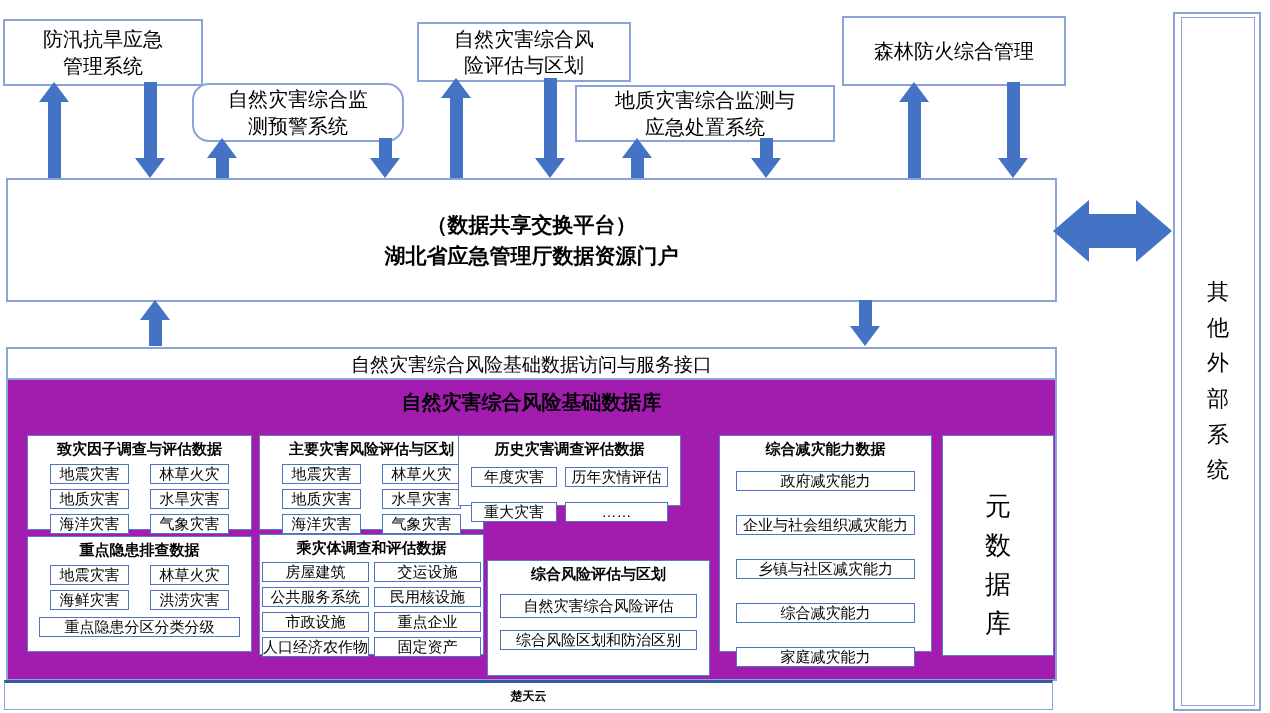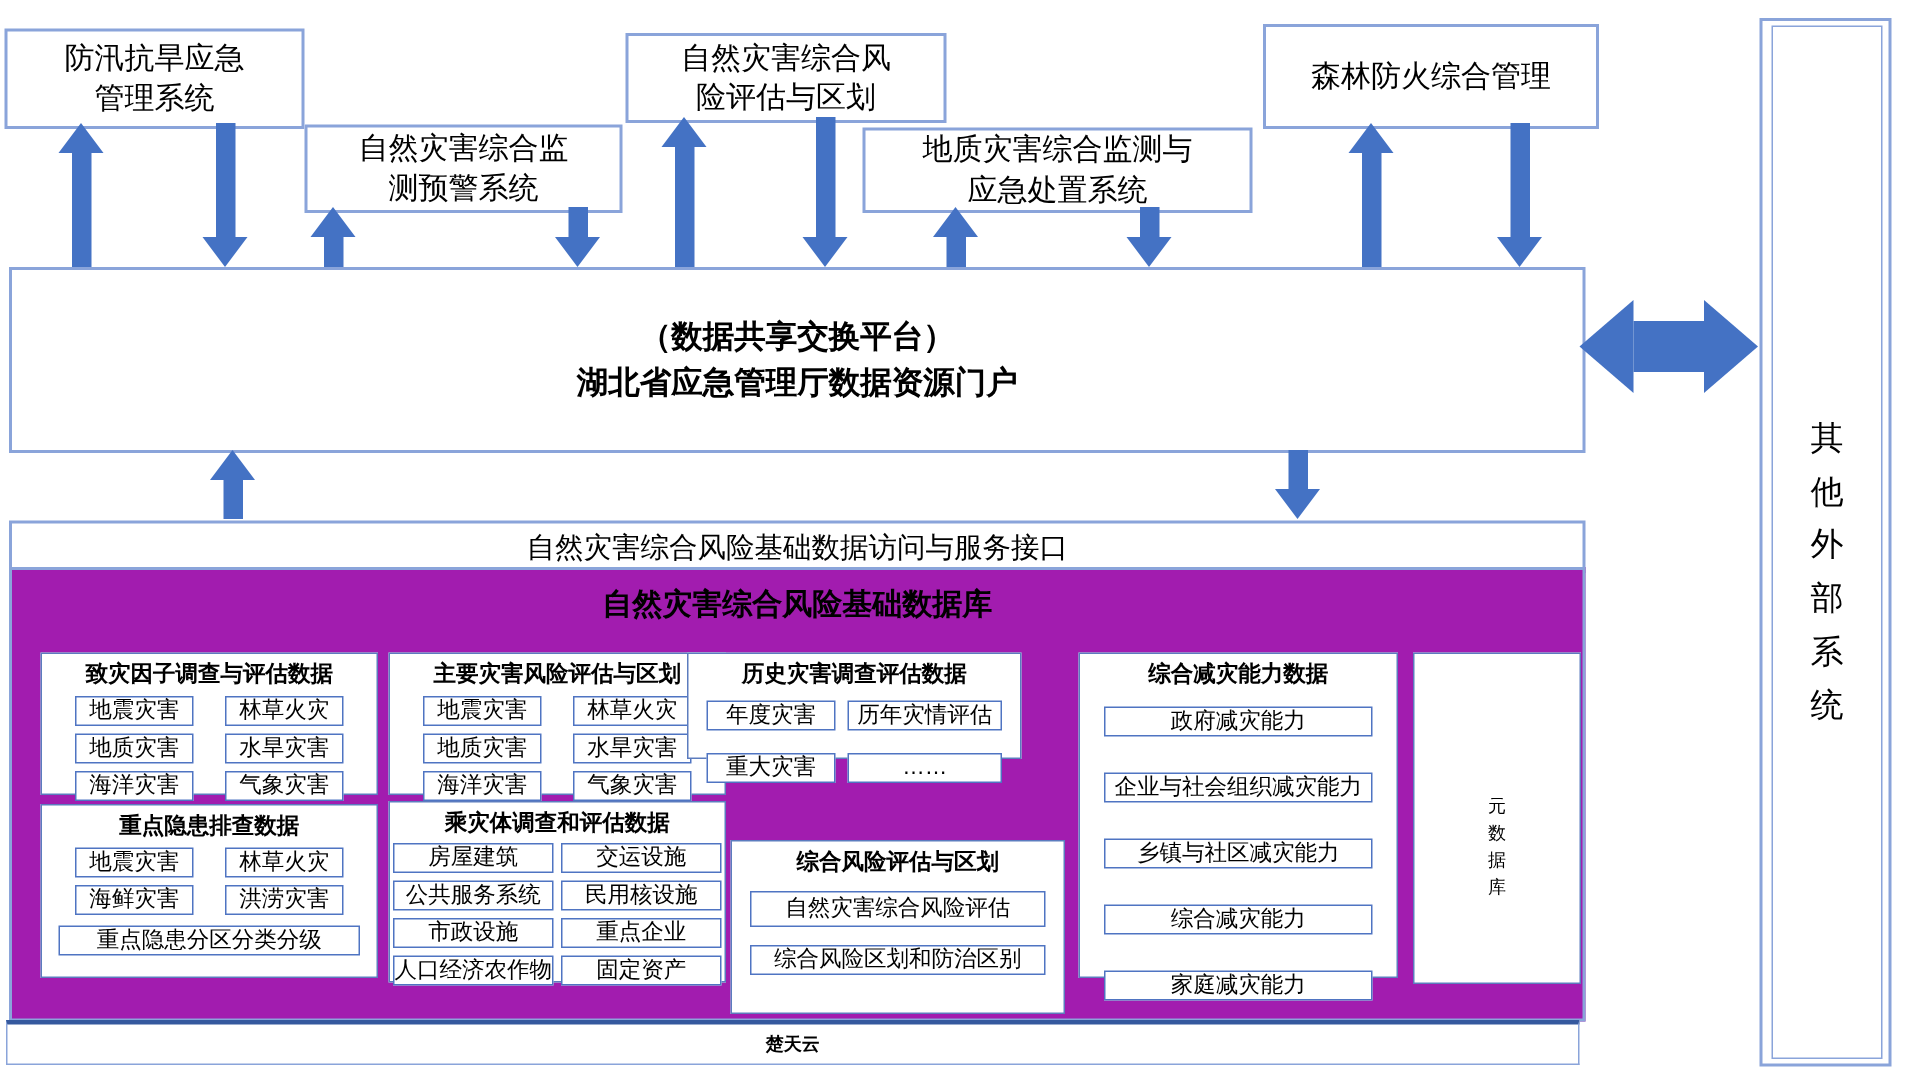--- a/index.html
+++ b/index.html
@@ -49,21 +49,21 @@
     font-size:15px;line-height:1.05;text-align:center;white-space:nowrap;
   }
   .item.tall{min-height:24px;}
   .wide-item{margin:7px 11px 0;}
   
   .metabox{
     position:absolute;background:#fff;border:1.5px solid var(--group-border);
     display:flex;align-items:center;justify-content:center;
   }
   .vtext{width:1.15em;word-break:break-all;text-align:center;margin-top:39px;}
-  .meta-label{font-size:12px;line-height:1.5;font-family:Liberation Mono, monospace;}
+  .meta-label{font-size:26px;line-height:1.5;}
   .extbox{position:absolute;background:#fff;border:2px solid var(--box-light);}
   .extinner{
     position:absolute;left:6px;top:3px;right:4px;bottom:3px;border:1.5px solid var(--box-light);
     display:flex;align-items:center;justify-content:center;
   }
   .ext-label{font-size:22px;line-height:1.62;}
   
   .cloudbar{
     position:absolute;background:#fff;border:1.5px solid var(--box-light);
     border-top:3.5px solid var(--dark-line);box-sizing:border-box;
@@ -83,21 +83,21 @@
   .harrow .hhead.right{border-left:36px solid var(--arrow);}
 </style>
 </head>
 <body>
 
 <div class="canvas">
 
   <div class="sysbox" style="left:3px;top:19px;width:196px;height:63px;">
     <span class="syslabel" style="max-width:6.35em;">防汛抗旱应急管理系统</span>
   </div>
-  <div class="sysbox" style="left:203px;top:83px;width:208px;height:55px;">
+  <div class="sysbox" style="left:192px;top:83px;width:208px;height:55px;border-radius:17px;">
     <span class="syslabel" style="max-width:7.35em;">自然灾害综合监测预警系统</span>
   </div>
   <div class="sysbox" style="left:417px;top:22px;width:210px;height:56px;">
     <span class="syslabel" style="max-width:7.35em;text-align:center;">自然灾害综合风险评估与区划</span>
   </div>
   <div class="sysbox" style="left:575px;top:85px;width:256px;height:53px;">
     <span class="syslabel" style="max-width:9.35em;">地质灾害综合监测与应急处置系统</span>
   </div>
   <div class="sysbox" style="left:842px;top:16px;width:220px;height:66px;">
     <span class="syslabel">森林防火综合管理</span>

